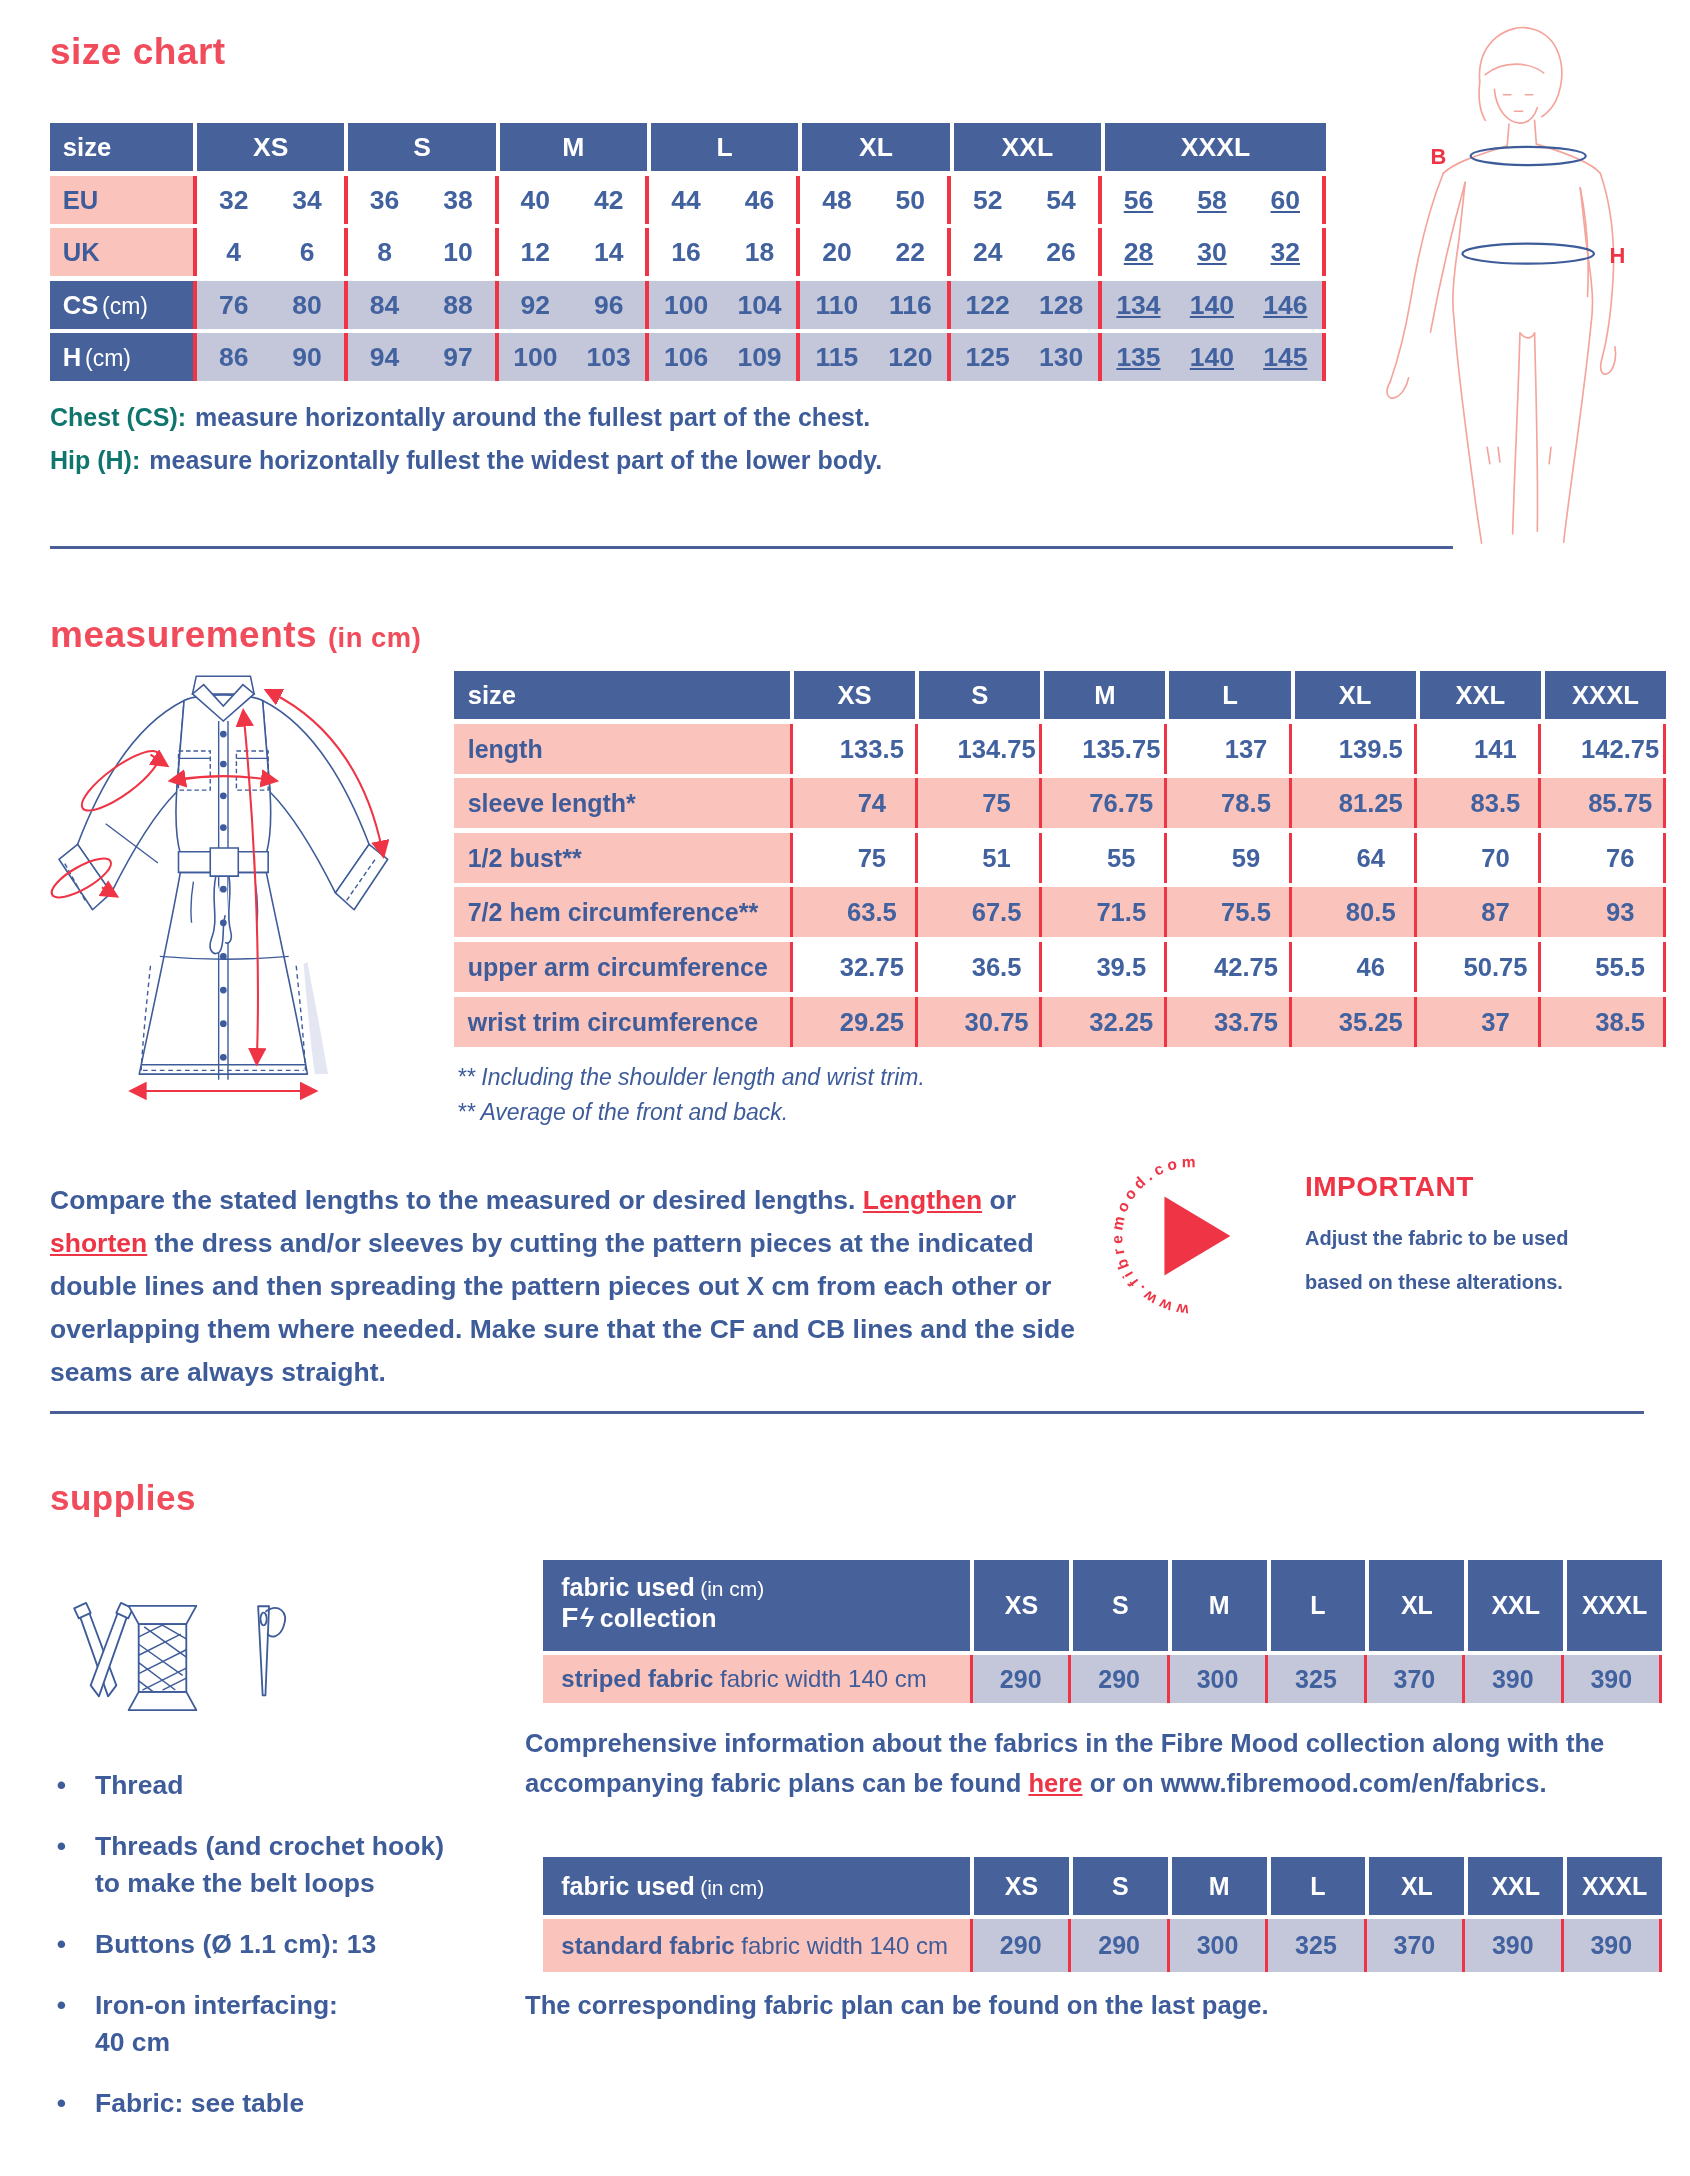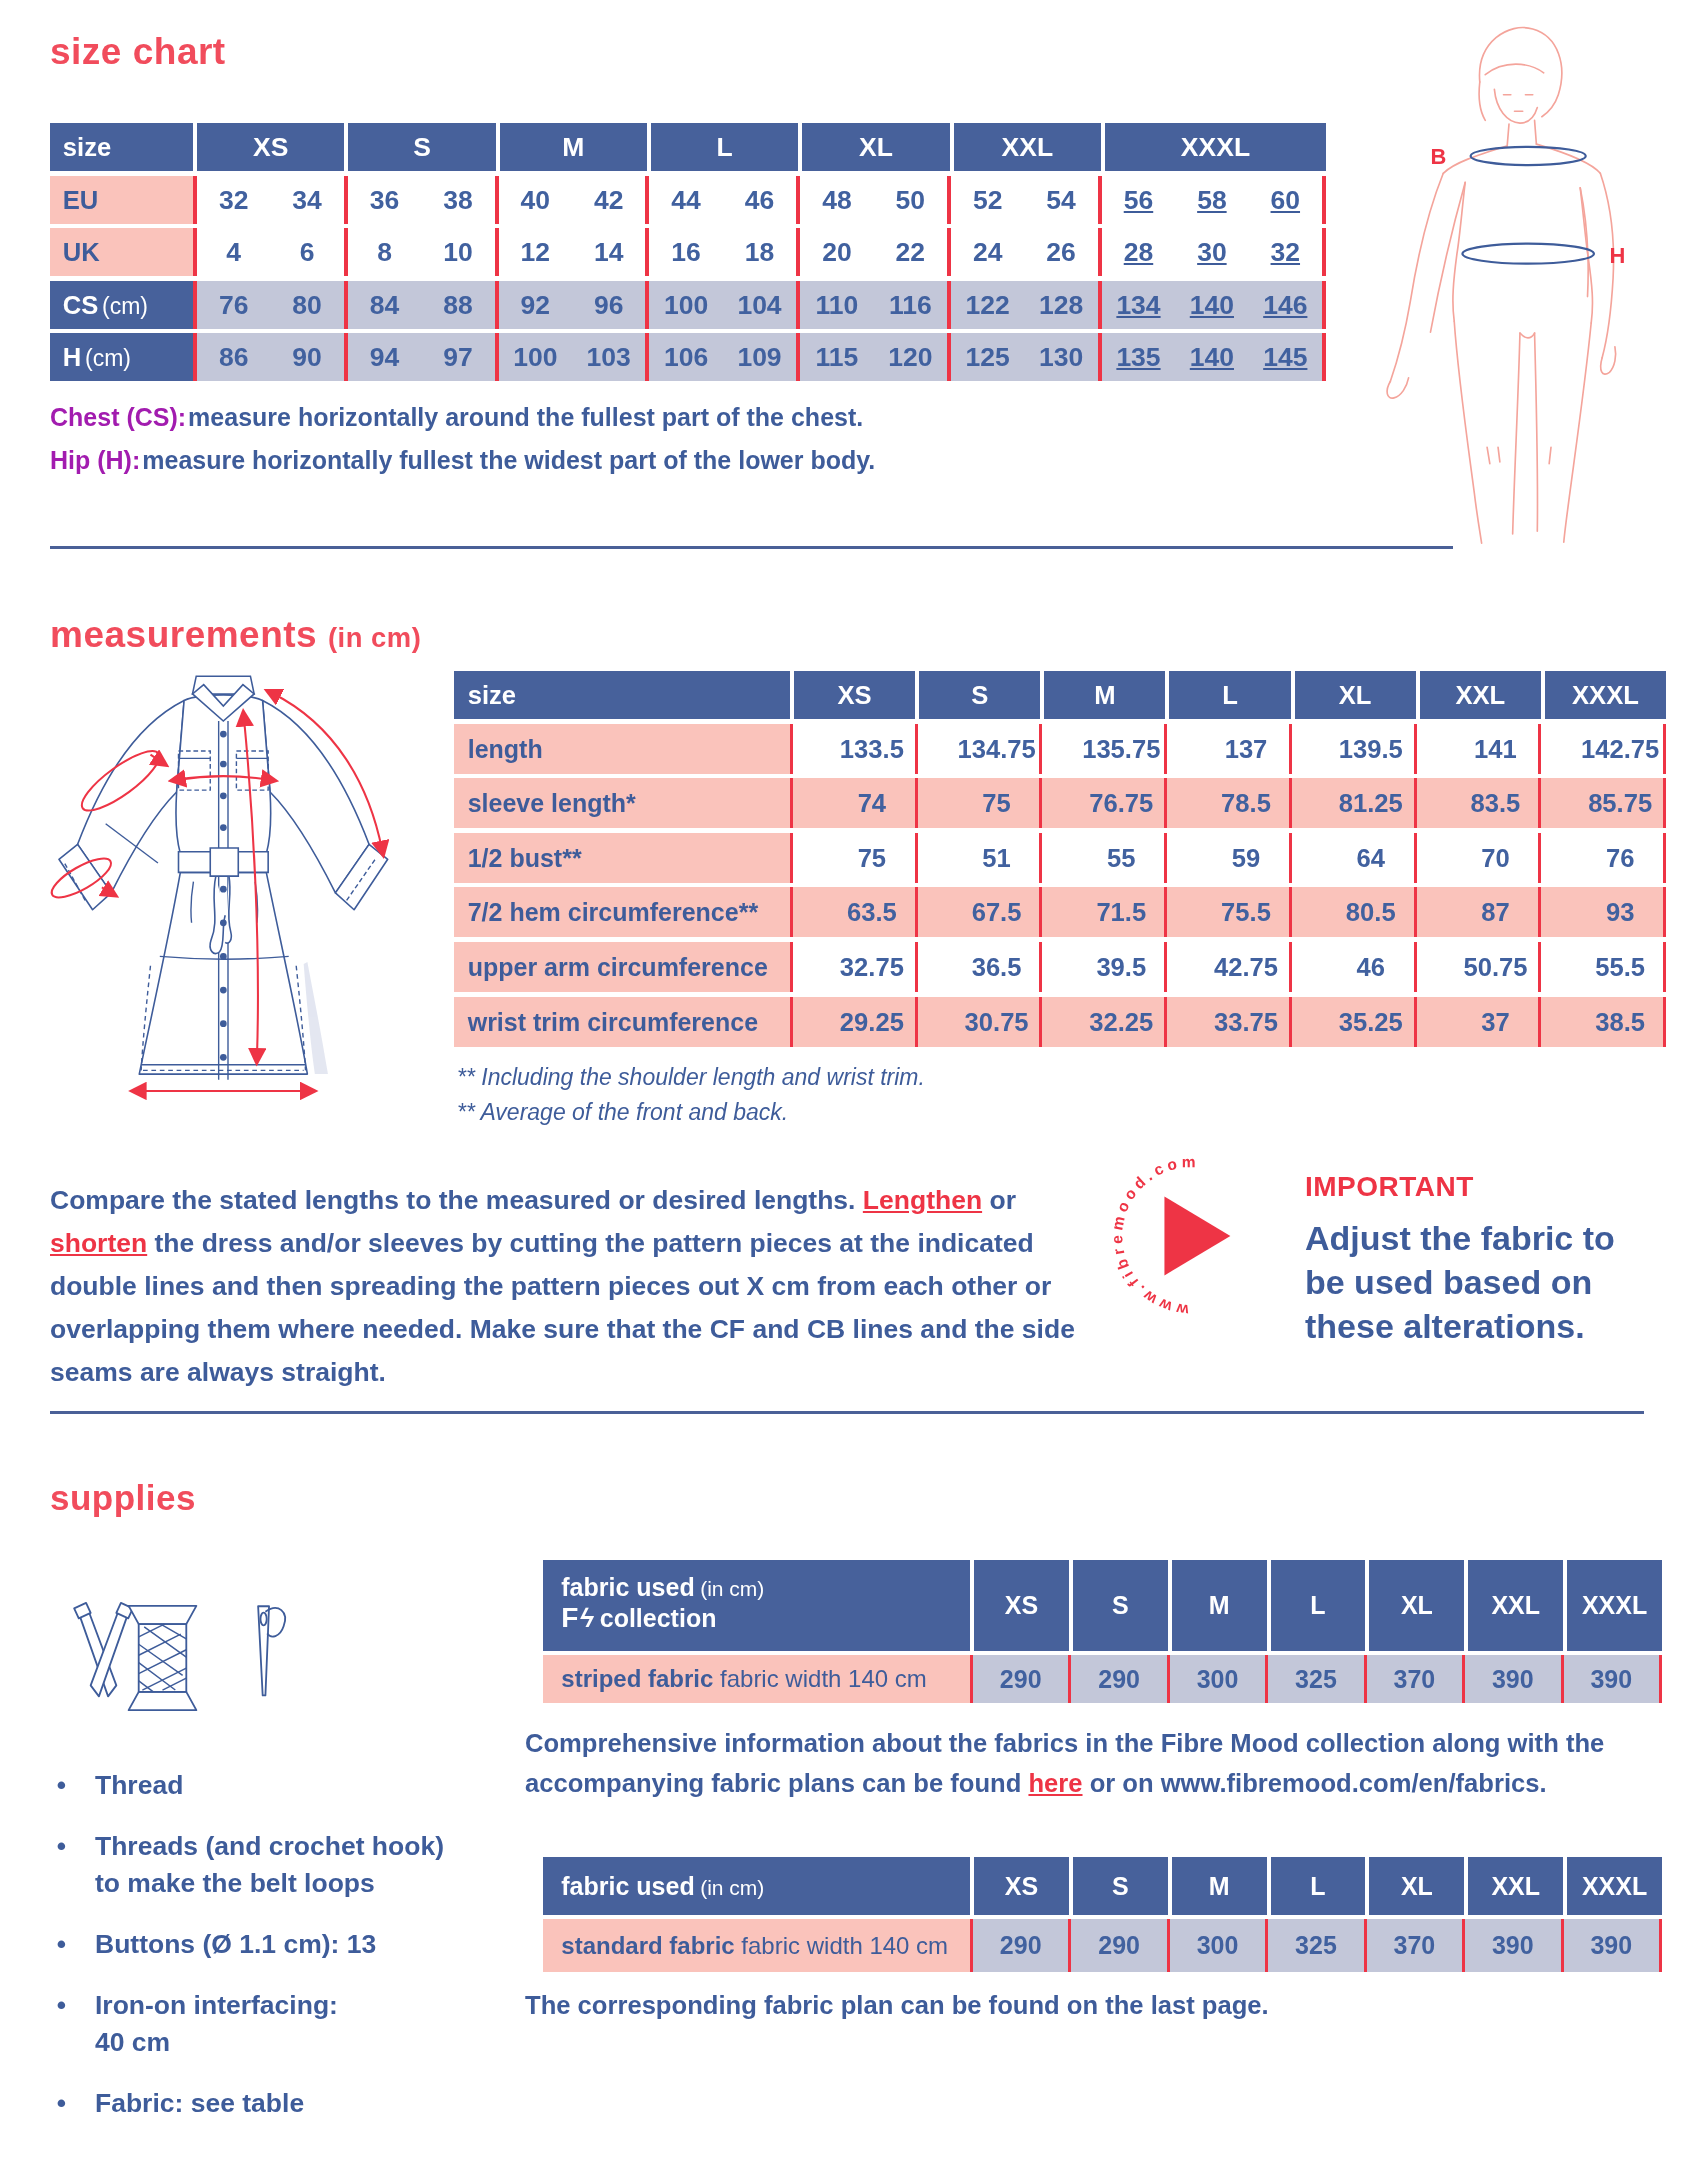--- a/index.html
+++ b/index.html
@@ -26,42 +26,42 @@
   .grp.t{flex:3 0 0;text-decoration:underline;}
   .grp.last{border-right:4.6px solid #EE3445;}
   .grp span{flex:1;text-align:center;line-height:48px;font-weight:bold;font-size:26.5px;color:#41619F;}
   .r-light .lbl{background:#FAC3BB;color:#3E5C9A;}
   .r-light .grp{background:#ffffff;}
   .r-dark .lbl{background:#47619B;color:#fff;}
   .r-dark .grp{background:#C3C7D9;}
 
   
   .note-line{font-size:25px;font-weight:bold;white-space:nowrap;}
-  .note-line .term{color:#a21caf;margin-right:2px;text-align:right;}
+  .note-line .term{color:#0f766e;margin-right:9px;text-align:right;}
 
   .hr{background:#4A6097;height:2.7px;}
 
   
   .mt{left:454px;top:671px;width:1212px;}
   .mt-row{display:flex;height:50px;margin-bottom:4.6px;}
   .mt-row.head{height:48px;}
   .mt-row .lbl{width:336px;flex:none;padding-left:13.7px;line-height:50px;font-weight:bold;font-size:25px;background:#FAC3BB;white-space:nowrap;}
   .mt-row.head .lbl{background:#47619B;color:#fff;line-height:48px;font-size:25.6px;}
   .mt-hcell{flex:1 0 0;background:#47619B;color:#fff;text-align:center;line-height:48px;font-weight:bold;font-size:25.6px;border-left:4.6px solid #fff;}
   .mt-cell{flex:1 0 0;text-align:center;line-height:50px;font-weight:bold;font-size:25.6px;color:#41619F;border-left:3.7px solid #EE3445;padding-left:36px;}
   .mt-cell.lastc{border-right:3.7px solid #EE3445;}
   .mt-row.vw .mt-cell{background:#ffffff;}
   .mt-row.vp .mt-cell{background:#FAC3BB;}
   .footnotes{font-size:23px;font-style:italic;line-height:35px;color:#3E5C9A;}
 
   
   .para{font-size:26.5px;font-weight:bold;line-height:43px;color:#3E5C9A;}
   .rlink{color:#EE3445;text-decoration:underline;cursor:pointer;}
   .imp-h{font-size:28px;font-weight:bold;color:#EE3445;letter-spacing:0.5px;}
-  .imp-t{font-size:34px;font-weight:bold;line-height:44px;margin-top:12.8px;}
+  .imp-t{font-size:20px;font-weight:bold;line-height:44px;margin-top:12.8px;}
 
   
   .bullets{font-size:26.5px;font-weight:bold;color:#3E5C9A;}
   .bullets .bi{position:relative;padding-left:40px;margin-bottom:24px;line-height:37px;white-space:pre-line;margin-top:20px;}
   .bullets .bi::before{content:"•";position:absolute;left:1.8px;top:0;color:#3E5C9A;}
 
   
   .ft{left:543px;width:1119px;}
   .ft-row{display:flex;}
   .ft-row .lbl{width:427px;flex:none;padding-left:18.3px;}

